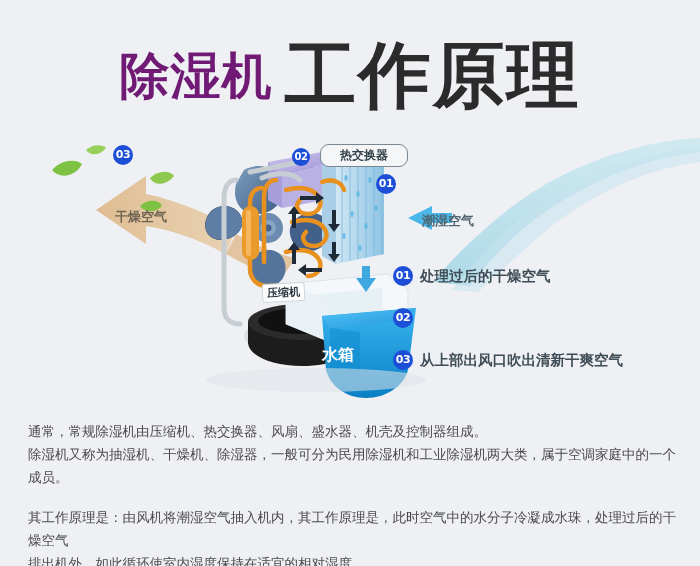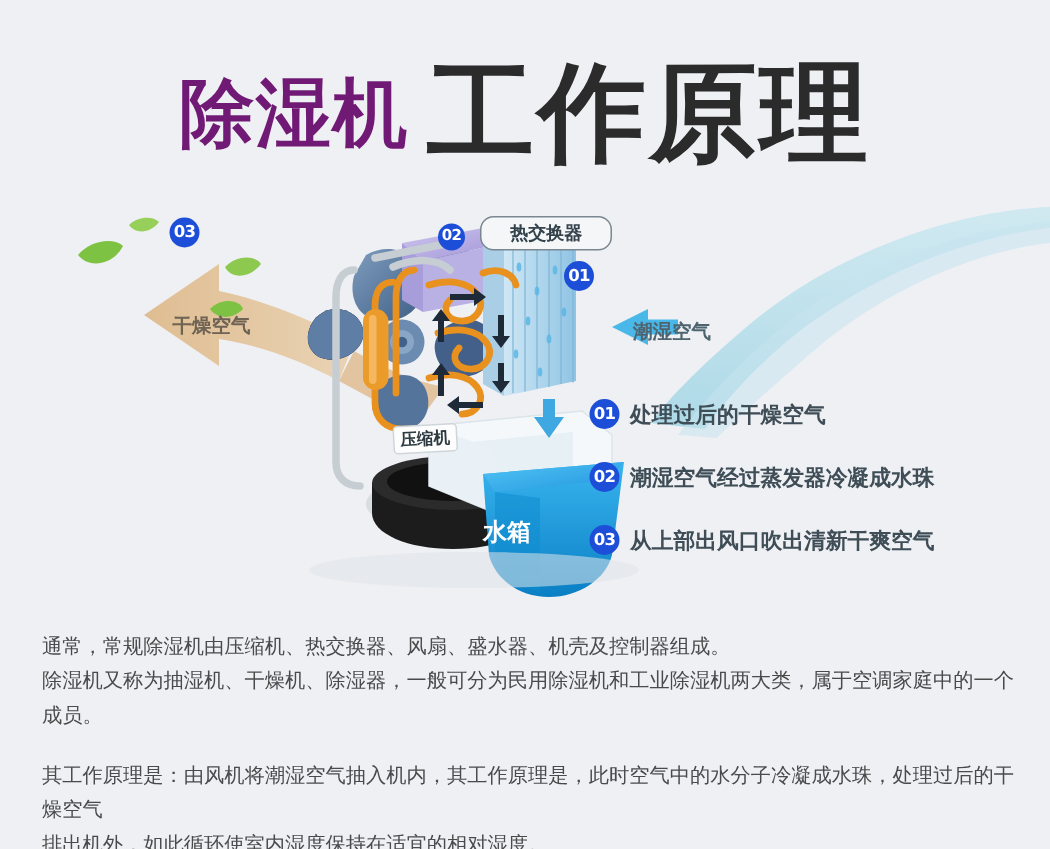--- a/index.html
+++ b/index.html
@@ -258,21 +258,20 @@
     <div id="lbl-tank">水箱</div>
   </div>
 
   <div id="steps">
     <div class="step">
       <span class="badge">01</span>
       <span class="step-text">处理过后的干燥空气</span>
     </div>
     <div class="step">
       <span class="badge">02</span>
-      <span class="step-text">潮湿空气经过蒸发器冷凝成水珠</span>
     </div>
     <div class="step">
       <span class="badge">03</span>
       <span class="step-text">从上部出风口吹出清新干爽空气</span>
     </div>
   </div>
 
   <div id="copy">
     <div class="para">
       <p>通常，常规除湿机由压缩机、热交换器、风扇、盛水器、机壳及控制器组成。</p>

